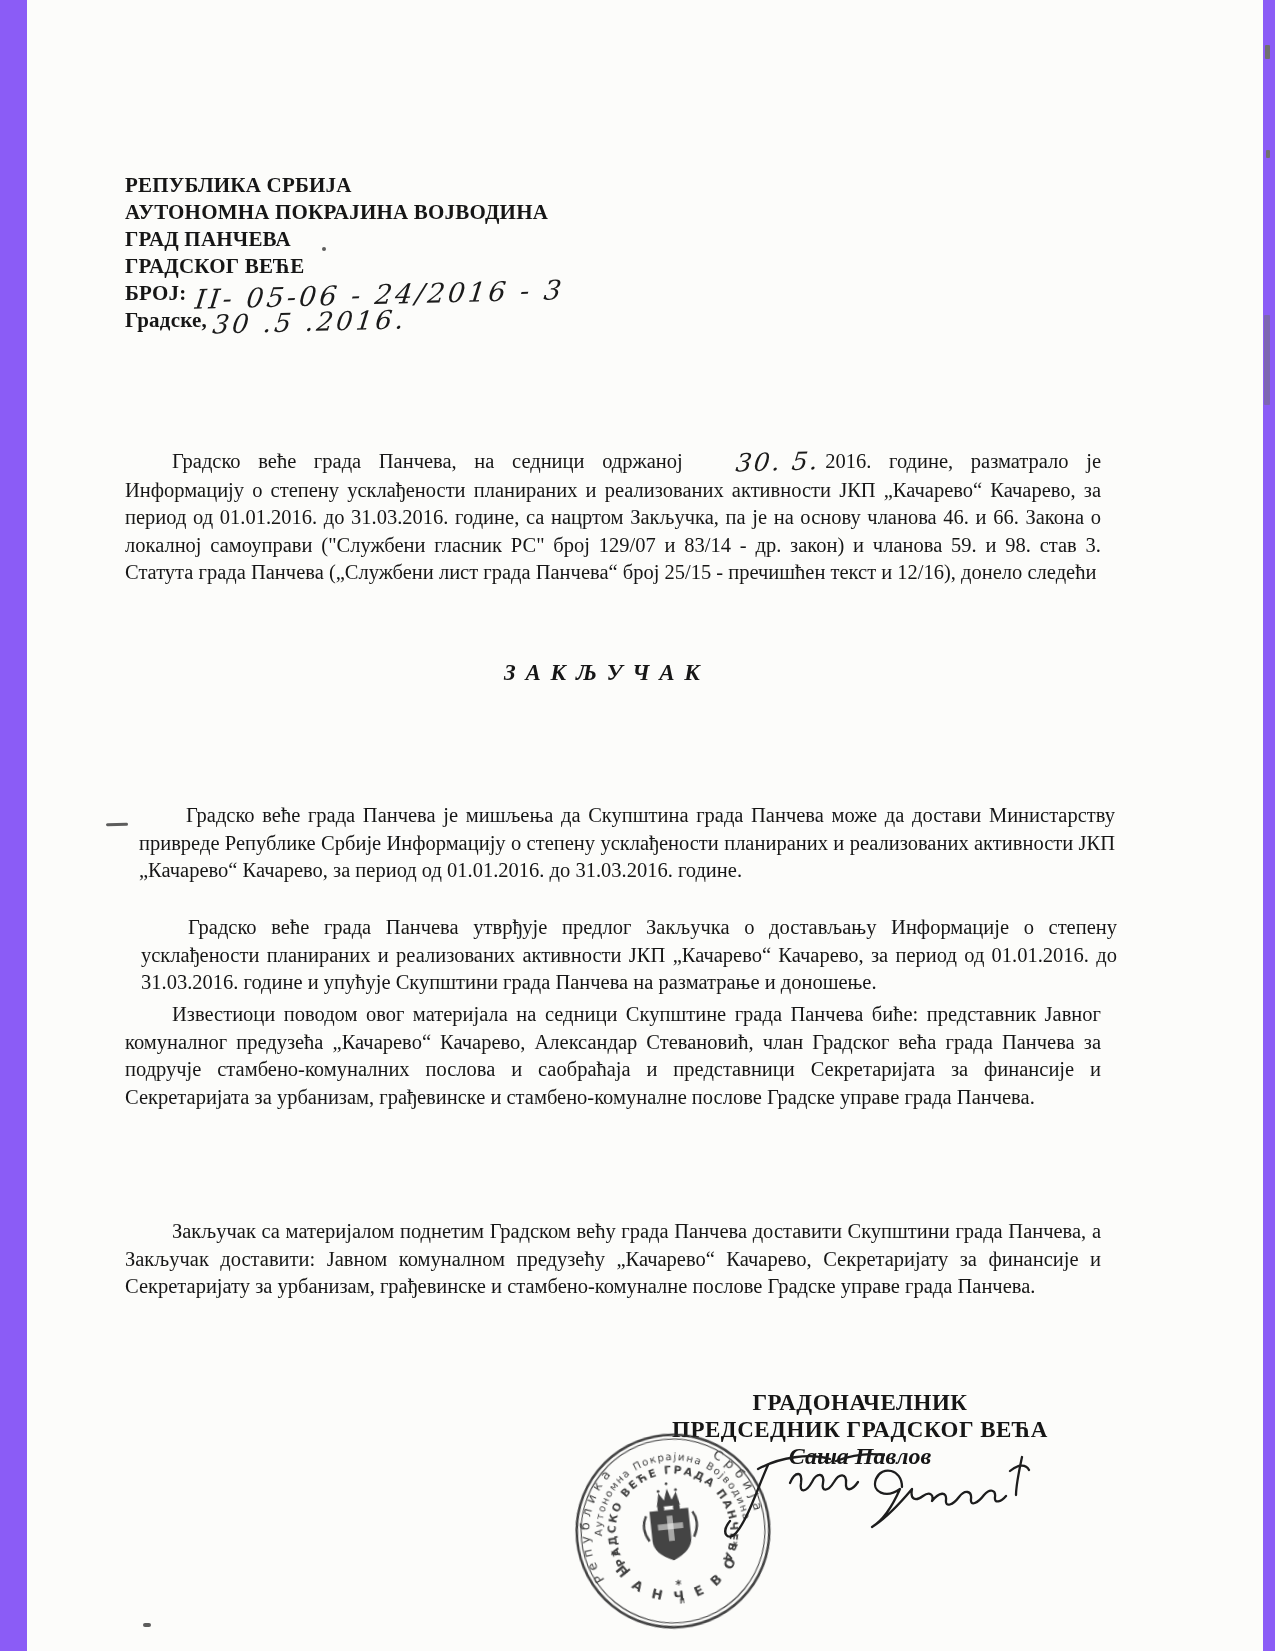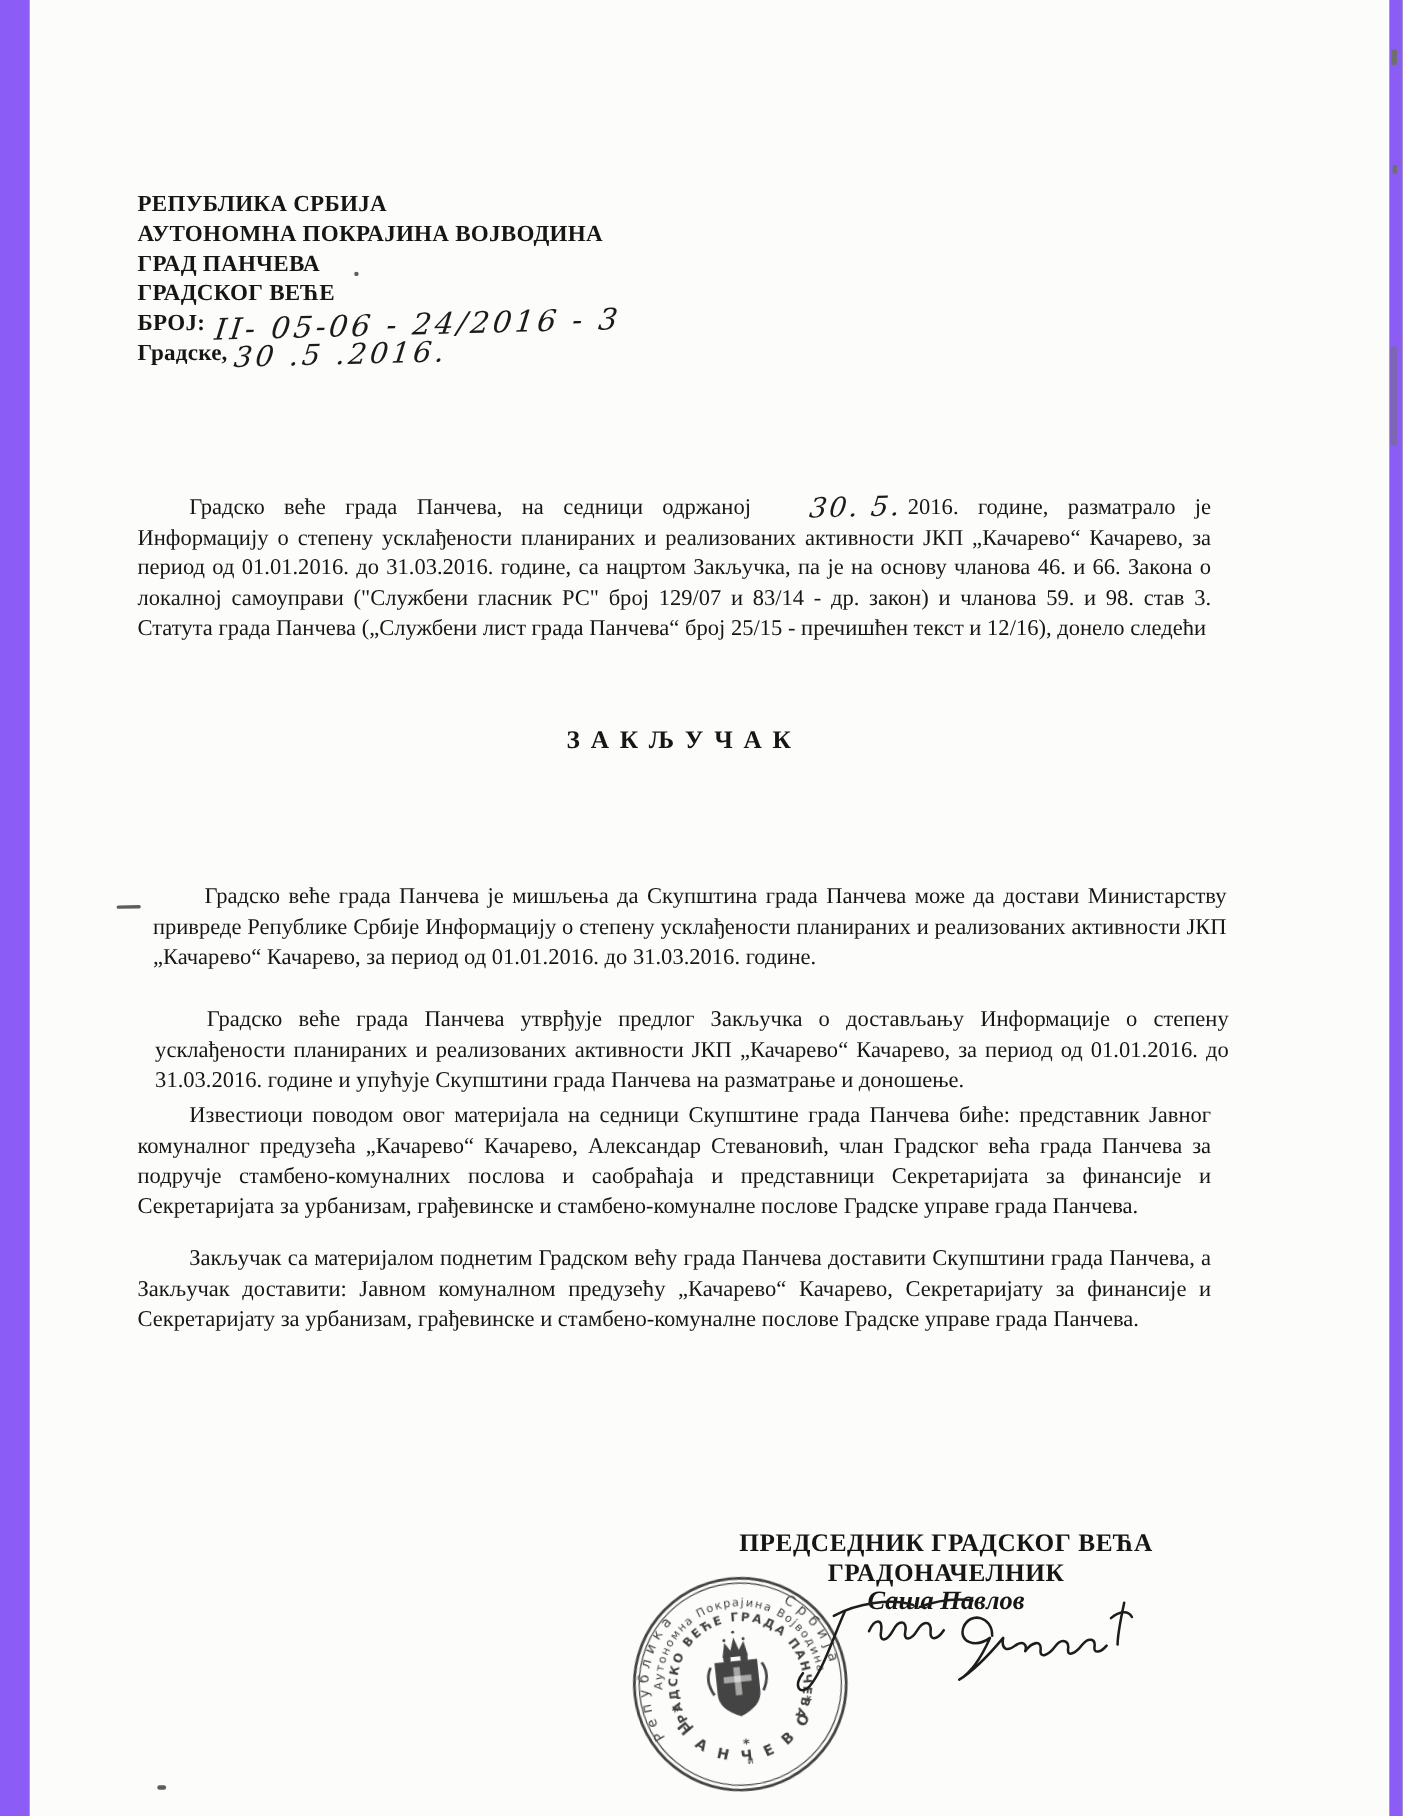--- a/index.html
+++ b/index.html
@@ -14,22 +14,22 @@
   .hdr-line{height:27px;}
   .hand{font-family:"DejaVu Serif",serif;font-style:italic;display:inline-block;
         transform:skewX(-8deg) rotate(-1.5deg);color:#1b1b1b;}
   .hand-num{font-size:27px;letter-spacing:3px;margin-left:10px;vertical-align:-4px;font-weight:normal;}
   .hand-date{font-size:26px;letter-spacing:3px;margin-left:6px;vertical-align:-4px;font-weight:normal;}
   .hand-inline{font-size:25px;letter-spacing:2px;margin:0 6px;vertical-align:-3px;font-weight:normal;}
 
   
   .para{position:absolute;left:125px;width:976px;font-size:20.5px;line-height:27.6px;
         text-align:justify;text-indent:47px;}
-  .doc-title{position:absolute;left:130px;width:976px;top:660px;text-align:center;
-             font-weight:bold;font-size:23px;letter-spacing:2px;}
+  .doc-title{position:absolute;left:115px;width:976px;top:660px;text-align:center;
+             font-weight:bold;font-size:23px;letter-spacing:2px;font-style:italic;}
 
   
   .sig-block{position:absolute;left:600px;top:1389px;width:520px;text-align:center;
              font-weight:bold;line-height:27px;}
   .sig-role{font-size:23px;letter-spacing:0.5px;height:27px;}
   .sig-name{font-size:24px;font-style:italic;height:27px;}
 
   .stamp{position:absolute;left:566px;top:1424px;width:214px;height:214px;
          transform:rotate(-6deg);opacity:0.88;filter:blur(0.35px);}
   .stamp text{font-family:"DejaVu Sans",sans-serif;fill:#262626;}
@@ -58,25 +58,25 @@
   <div class="artifact" style="left:322px;top:247px;width:4px;height:4px;border-radius:50%;"></div>
 
   <p class="para" style="top:448px;margin:0;"><span>Градско веће града Панчева, на седници одржаној</span><span class="hand hand-inline">30. 5.</span><span>2016. године, разматрало је Информацију о степену усклађености планираних и реализованих активности ЈКП „Качарево“ Качарево, за период од 01.01.2016. до 31.03.2016. године, са нацртом Закључка, па је на основу чланова 46. и 66. Закона о локалној самоуправи ("Службени гласник РС" број 129/07 и 83/14 - др. закон) и чланова 59. и  98. став 3. Статута града Панчева („Службени лист града Панчева“ број 25/15 - пречишћен текст и 12/16), донело следећи</span></p>
 
   <div class="doc-title">З А К Љ У Ч А К</div>
 
   <p class="para" style="top:788px;margin:14px;">Градско веће града Панчева је мишљења да Скупштина града Панчева може да достави Министарству привреде Републике Србије Информацију о степену усклађености планираних и реализованих активности ЈКП „Качарево“ Качарево, за период од 01.01.2016. до 31.03.2016. године.</p>
   <div class="artifact" style="left:106px;top:823px;width:22px;height:3px;border-radius:2px;transform:rotate(-1deg);"></div>
   <p class="para" style="top:898px;margin:16px;">Градско веће града Панчева утврђује предлог Закључка о достављању Информације о степену усклађености планираних и реализованих активности ЈКП „Качарево“ Качарево, за период од 01.01.2016. до 31.03.2016. године и упућује Скупштини града Панчева на разматрање и доношење.</p>
   <p class="para" style="top:1001px;margin:0;">Известиоци поводом овог материјала на седници Скупштине града Панчева биће: представник Јавног комуналног предузећа „Качарево“ Качарево, Александар Стевановић, члан Градског већа града Панчева за подручје стамбено-комуналних послова и саобраћаја и представници Секретаријата за финансије и  Секретаријата за урбанизам, грађевинске и стамбено-комуналне послове Градске управе града Панчева.</p>
-  <p class="para" style="top:1131px;margin:0;">Закључак са материјалом поднетим Градском већу града Панчева доставити Скупштини града Панчева, а Закључак доставити: Јавном комуналном предузећу „Качарево“ Качарево, Секретаријату за финансије и Секретаријату за урбанизам, грађевинске и стамбено-комуналне послове Градске управе града Панчева.</p>
+  <p class="para" style="top:1218px;margin:0;">Закључак са материјалом поднетим Градском већу града Панчева доставити Скупштини града Панчева, а Закључак доставити: Јавном комуналном предузећу „Качарево“ Качарево, Секретаријату за финансије и Секретаријату за урбанизам, грађевинске и стамбено-комуналне послове Градске управе града Панчева.</p>
 
   <div class="sig-block">
+    <div class="sig-role">ГРАДОНАЧЕЛНИК</div>
     <div class="sig-role">ПРЕДСЕДНИК ГРАДСКОГ ВЕЋА</div>
-    <div class="sig-role">ГРАДОНАЧЕЛНИК</div>
     <div class="sig-name">Саша Павлов</div>
   </div>
 
   <svg class="stamp" viewBox="0 0 220 220">
     <defs>
       <path id="arcOuter" d="M39.6,159.3 A86,86 0 1 1 180.4,159.3" fill="none"></path>
       <path id="arcMiddle" d="M43.8,140.9 A73,73 0 1 1 176.2,140.9" fill="none"></path>
       <path id="arcInner" d="M76.1,158.3 A59,59 0 1 1 143.9,158.3" fill="none"></path>
       <path id="arcBottom" d="M40.5,128.6 A72,72 0 0 0 179.5,128.6" fill="none"></path>
     </defs>

